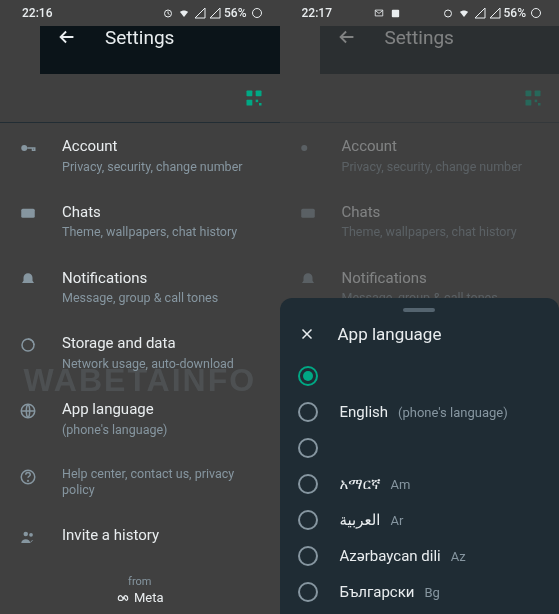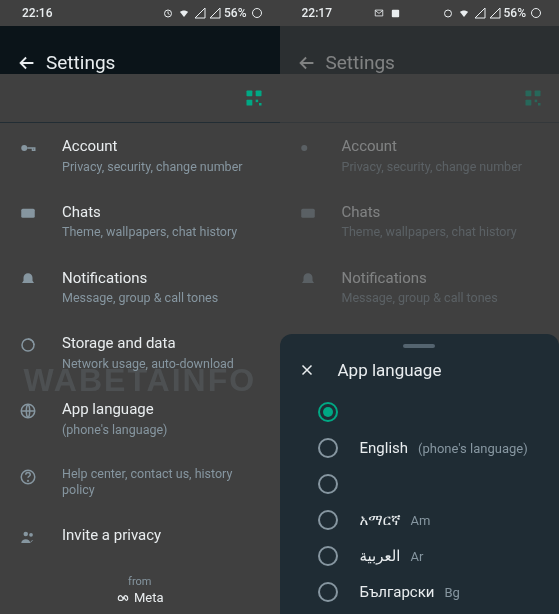--- a/index.html
+++ b/index.html
@@ -28,24 +28,25 @@
     padding: 0 16px 0 22px;
     font-size: 12px;
     color: #e9edef;
     font-weight: 500;
   }
   .status-right { display: flex; gap: 3px; }
   .status-icon { display: inline-flex; align-items: center; }
   .header {
     height: 48px;
     display: flex;
-    align-items: flex-end;
+    align-items: flex-start;
     padding: 0 16px;
-    gap: 8px;
+    gap: 27px;
     background: #0b1419;
+    margin-left: 40px;
   }
   .header .title { font-size: 19px; color: #e9edef; font-weight: 400; }
   .qr-row {
     height: 48px;
     display: flex;
     justify-content: flex-end;
     align-items: center;
     padding-right: 16px;
   }
   .divider { height: 1px; background: #222d34; margin: 0; }
@@ -80,21 +81,21 @@
   .sheet {
     position: absolute;
     left: 0; right: 0; bottom: 0;
     background: #1f2c34;
     border-radius: 12px 12px 0 0;
     padding-top: 8px;
   }
   .sheet-handle { width: 32px; height: 4px; background: #54646f; border-radius: 2px; margin: 2px auto 6px; }
   .sheet-header { display: flex; align-items: center; gap: 22px; padding: 6px 16px 14px 18px; }
   .sheet-title { font-size: 17px; color: #e9edef; }
-  .lang-list { padding: 0 0 4px 0; margin-left: 20px; }
+  .lang-list { padding: 0 0 4px 0; }
   .lang-item { display: flex; align-items: center; gap: 22px; padding: 8px 16px 8px 18px; }
   .radio { width: 20px; height: 20px; border: 2px solid #8696a0; border-radius: 50%; display: flex; align-items: center; justify-content: center; flex-shrink: 0; }
   .radio.selected { border-color: #00a884; }
   .radio.selected::after { content: ""; width: 10px; height: 10px; border-radius: 50%; background: #00a884; }
   .lang-text { display: flex; align-items: baseline; gap: 10px; }
   .lang-name { font-size: 15px; color: #e9edef; }
   .lang-sub { font-size: 13px; color: #8696a0; }
   svg { display: block; }
 </style>
 </head>
@@ -218,33 +219,33 @@
       </div>
       <div class="settings-item">
         <span class="item-icon">
             <svg width="18" height="18" viewBox="0 0 24 24" fill="none" stroke="#8696a0" stroke-width="2">
               <circle cx="12" cy="12" r="9"></circle>
               <path d="M9 9a3 3 0 116 0c0 2-3 2-3 4"></path>
               <circle cx="12" cy="17" r="0.5" fill="#8696a0"></circle>
             </svg>
           </span>
         <div class="item-text">
-            <span class="item-sub">Help center, contact us, history policy</span>
+            <span class="item-sub">Help center, contact us, privacy policy</span>
           </div>
       </div>
       <div class="settings-item">
         <span class="item-icon">
             <svg width="18" height="18" viewBox="0 0 24 24" fill="#8696a0">
               <circle cx="9" cy="8" r="3"></circle>
               <circle cx="16" cy="9" r="2.5"></circle>
               <path d="M3 20c0-3 3-5 6-5s6 2 6 5zm12 0c0-2 2-4 4-4"></path>
             </svg>
           </span>
         <div class="item-text">
-            <span class="item-title">Invite a privacy</span>
+            <span class="item-title">Invite a history</span>
           </div>
       </div>
     </div>
 
     <div class="footer">
       <div class="from">from</div>
       <div class="meta">
         <svg width="14" height="14" viewBox="0 0 24 24" fill="none" stroke="#e9edef" stroke-width="2">
             <path d="M6 16c-3 0-3-8 2-8 2 0 3 3 4 5 1-2 2-5 4-5 5 0 5 8 2 8-2 0-3-3-4-5-1 2-2 5-4 5z"></path>
           </svg>
@@ -411,19 +412,26 @@
       <div class="lang-item">
         <span class="radio"></span>
         <div class="lang-text">
             <span class="lang-name">العربية</span>
             <span class="lang-sub">Ar</span>
           </div>
       </div>
       <div class="lang-item">
         <span class="radio"></span>
         <div class="lang-text">
+            <span class="lang-name">Azərbaycan dili</span>
+            <span class="lang-sub">Az</span>
+          </div>
+      </div>
+      <div class="lang-item">
+        <span class="radio"></span>
+        <div class="lang-text">
             <span class="lang-name">Български</span>
             <span class="lang-sub">Bg</span>
           </div>
       </div>
     </div>
   </div>
 </div>
 
 </body></html>

